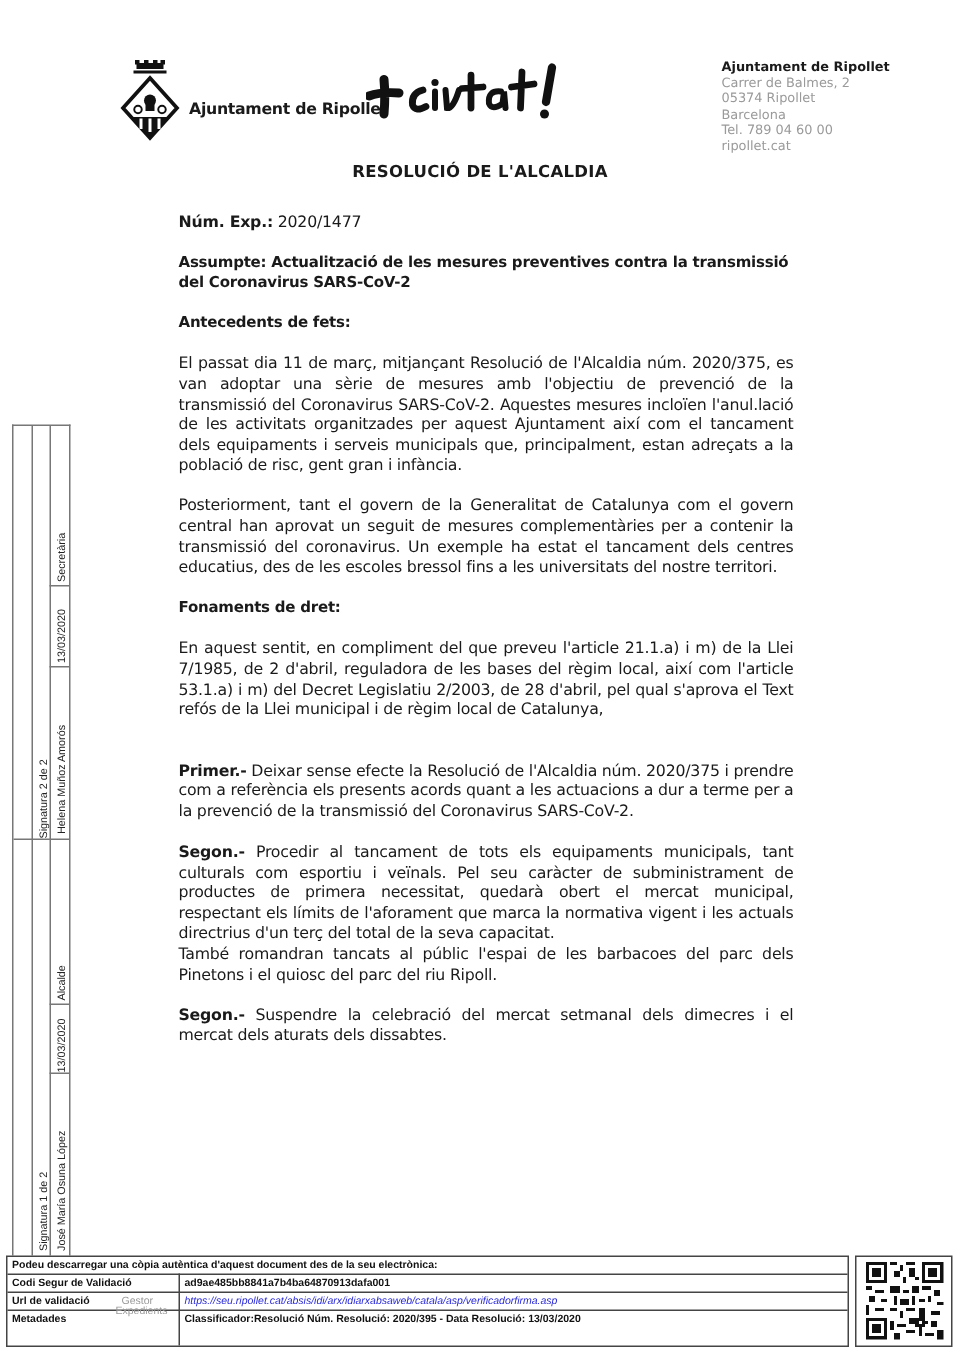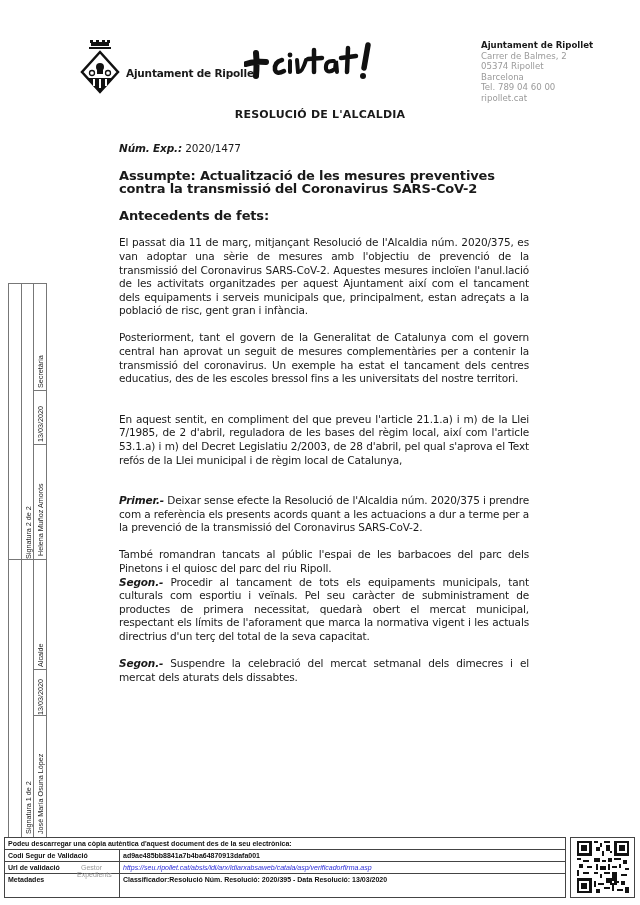--- a/index.html
+++ b/index.html
@@ -12,22 +12,22 @@
   .org-name { font-family: "DejaVu Sans", sans-serif; font-weight: bold; font-size: 10.5px; margin-left: 4px; margin-top: 10px; letter-spacing: -0.2px; }
   .brand { position: absolute; left: 244px; top: 42px; width: 140px; height: 42px; }
   .address { position: absolute; left: 481px; top: 40px; font-size: 8.6px; line-height: 10.6px; color: #9a9a9a; }
   .address .addr-title { color: #1a1a1a; font-weight: bold; }
 
   .doc-title { position: absolute; left: 0; width: 640px; top: 108px; text-align: center; font-weight: bold; font-size: 11px; letter-spacing: 0.2px; }
 
   .content { position: absolute; left: 119px; top: 128px; width: 410px; font-size: 10.5px; line-height: 13.6px; letter-spacing: -0.15px; }
   .content p { margin: 0; text-align: justify; }
   .content .gap { height: 13.5px; }
-  .b { font-weight: bold; font-style: italic; }
-  .content .heading { font-weight: bold; font-size: 13px; }
+  .b { font-weight: bold; }
+  .content .heading { font-weight: bold; font-size: 10px; }
 
   
   .sig-strip { position: absolute; left: 8px; top: 283px; width: 37px; height: 553px; border: 1px solid #777; border-bottom: none; }
   .sig-strip .col { position: absolute; top: 0; bottom: 0; border-right: 1px solid #777; }
   .sig-cell { position: absolute; font-family: "Liberation Sans", sans-serif; font-size: 7.2px; color: #222; white-space: nowrap; transform: rotate(-90deg); transform-origin: left top; }
   .sig-hline { position: absolute; height: 0; border-top: 1px solid #777; }
 
   
   .footer { position: absolute; left: 4px; top: 837px; width: 630px; height: 61px; }
   .ftable { position: absolute; left: 0; top: 0; width: 560px; height: 59px; border: 1px solid #444; font-family: "Liberation Sans", sans-serif; font-size: 7px; font-weight: bold; color: #111; }
@@ -96,28 +96,29 @@
   <p><span class="b">Núm. Exp.:</span><span> 2020/1477</span></p>
   <div class="gap"></div>
   <p class="heading" style="text-align:left">Assumpte: Actualització de les mesures preventives contra la transmissió del Coronavirus SARS-CoV-2</p>
   <div class="gap"></div>
   <p class="heading">Antecedents de fets:</p>
   <div class="gap"></div>
   <p>El passat dia 11 de març, mitjançant Resolució de l'Alcaldia núm. 2020/375, es van adoptar una sèrie de mesures amb l'objectiu de prevenció de la transmissió del Coronavirus SARS-CoV-2. Aquestes mesures incloïen l'anul.lació de les activitats organitzades per aquest Ajuntament així com el tancament dels equipaments i serveis municipals que, principalment, estan adreçats a la població de risc, gent gran i infància.</p>
   <div class="gap"></div>
   <p>Posteriorment, tant el govern de la Generalitat de Catalunya com el govern central han aprovat un seguit de mesures complementàries per a contenir la transmissió del coronavirus. Un exemple ha estat el tancament dels centres educatius, des de les escoles bressol fins a les universitats del nostre territori.</p>
   <div class="gap"></div>
+  <p class="heading">Fonaments de dret:</p>
   <div class="gap"></div>
   <p>En aquest sentit, en compliment del que preveu l'article 21.1.a) i m) de la Llei 7/1985, de 2 d'abril, reguladora de les bases del règim local, així com l'article 53.1.a) i m) del Decret Legislatiu 2/2003, de 28 d'abril, pel qual s'aprova el Text refós de la Llei municipal i de règim local de Catalunya,</p>
   <div class="gap"></div>
   <div class="gap"></div>
   <p><span class="b">Primer.-</span><span> Deixar sense efecte la Resolució de l'Alcaldia núm. 2020/375 i prendre com a referència els presents acords quant a les actuacions a dur a terme per a la prevenció de la transmissió del Coronavirus SARS-CoV-2.</span></p>
   <div class="gap"></div>
+  <p><span class="b">Segon.-</span><span> Procedir al tancament de tots els equipaments municipals, tant culturals com esportiu i veïnals. Pel seu caràcter de subministrament de productes de primera necessitat, quedarà obert el mercat municipal, respectant els límits de l'aforament que marca la normativa vigent i les actuals directrius d'un terç del total de la seva capacitat.</span></p>
   <p>També romandran tancats al públic l'espai de les barbacoes del parc dels Pinetons i el quiosc del parc del riu Ripoll.</p>
-  <p><span class="b">Segon.-</span><span> Procedir al tancament de tots els equipaments municipals, tant culturals com esportiu i veïnals. Pel seu caràcter de subministrament de productes de primera necessitat, quedarà obert el mercat municipal, respectant els límits de l'aforament que marca la normativa vigent i les actuals directrius d'un terç del total de la seva capacitat.</span></p>
   <div class="gap"></div>
   <p><span class="b">Segon.-</span><span> Suspendre la celebració del mercat setmanal dels dimecres i el mercat dels aturats dels dissabtes.</span></p>
   <div class="gap"></div>
 </div>
 
 <div class="sig-strip">
   <div class="col" style="left:0;width:12px;"></div>
   <div class="col" style="left:12px;width:12px;"></div>
 
   <div class="sig-hline" style="left:0;width:37px;top:275px;"></div>

